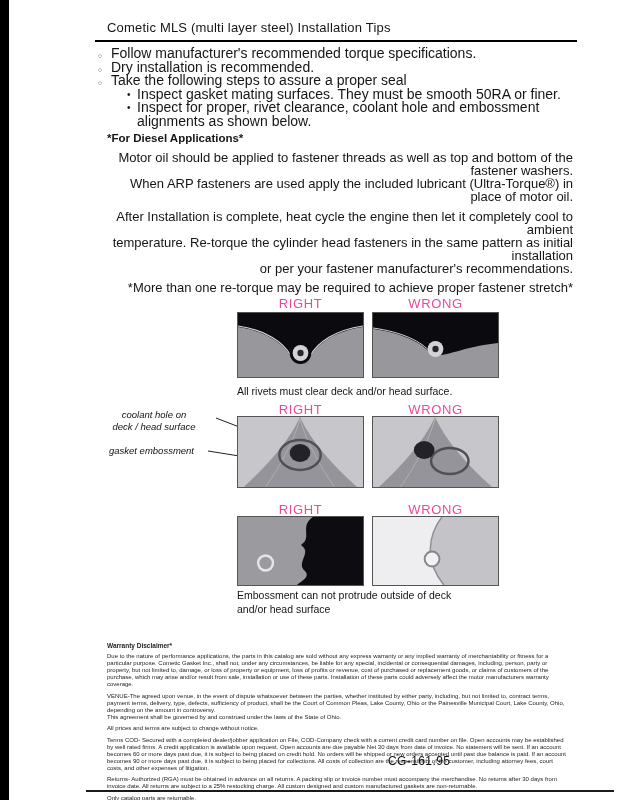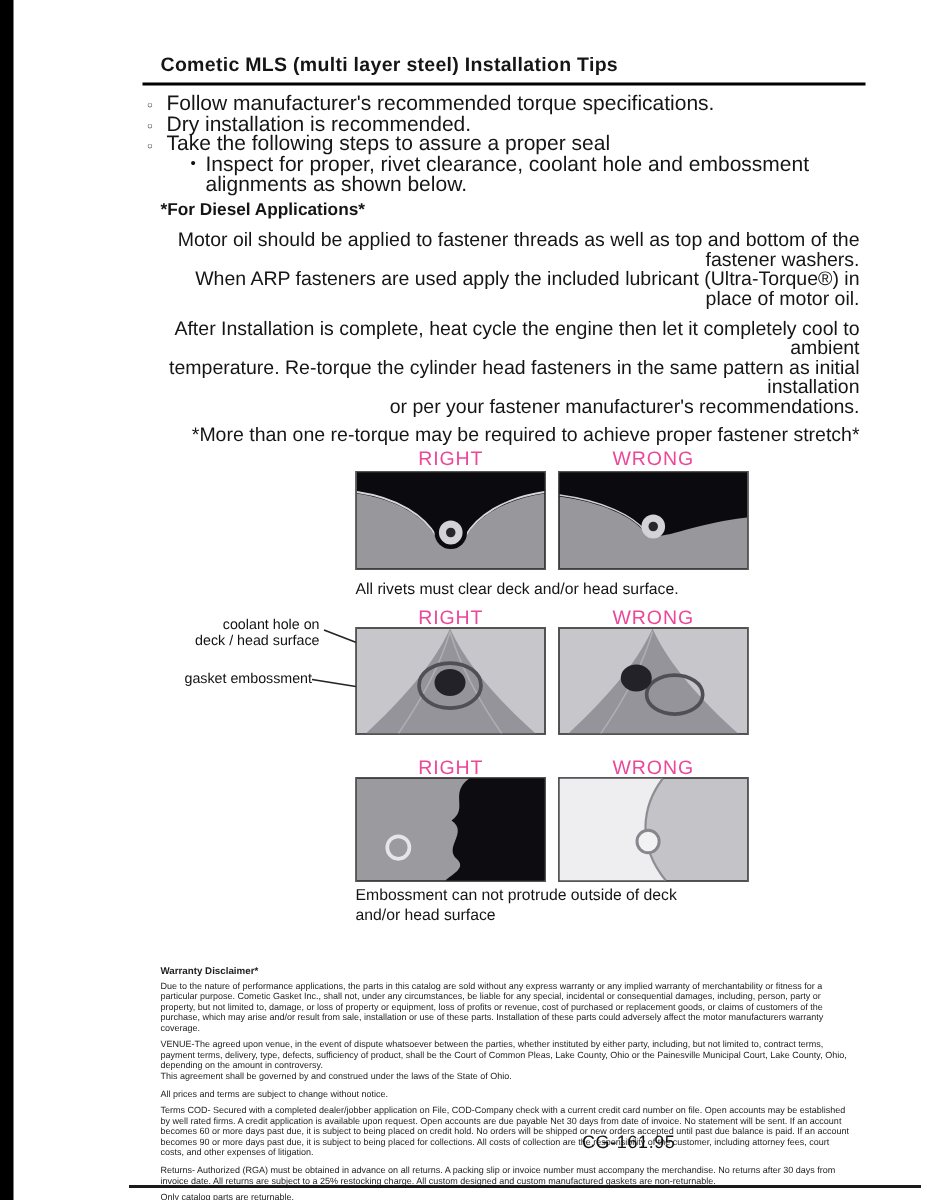--- a/index.html
+++ b/index.html
@@ -9,22 +9,22 @@
     font-family:"Liberation Sans", sans-serif;
     color:#151515;
     position:relative;
     overflow:hidden;
   }
   .spine { position:absolute; left:0; top:0; width:9px; height:800px; background:#000; }
   .bottom-rule { position:absolute; left:86px; top:790px; width:528px; height:2px; background:#1a1a1a; }
   .content { position:absolute; left:95px; top:14px; width:482px; }
 
   .title {
-    font-size:13px; font-weight:700; letter-spacing:0.2px;
-    padding:6px 0 4px 12px; border-bottom:2px solid #000; line-height:16px;margin-top:15px;
+    font-size:13px; font-weight:400; letter-spacing:0.2px;
+    padding:6px 0 4px 12px; border-bottom:2px solid #000; line-height:16px;
   }
 
   ul.tips { list-style:none; margin:5px 0 0 0; font-size:14px; line-height:13.5px; }
   ul.tips > li { position:relative; padding-left:16px; }
   ul.tips > li::before { content:"\25CB"; position:absolute; left:3px; top:2px; font-size:6.5px; color:#222; }
   ul.sub { list-style:none; margin-left:14px; }
   ul.sub > li { position:relative; padding-left:12px; }
   ul.sub > li::before { content:"\2022"; position:absolute; left:2px; top:0; font-size:10px; color:#111; }
 
   .diesel-heading { font-size:11.5px; font-weight:700; line-height:15px; margin:3px 0 0 12px; }
@@ -34,21 +34,21 @@
 
   .diagrams { position:relative; margin-top:3px; height:330px; width:482px; }
   .overlay { position:absolute; left:0; top:0; width:482px; height:330px; pointer-events:none; }
   .diag-label {
     position:absolute; width:127px; text-align:center;
     font-size:13px; letter-spacing:0.6px; color:#ec4899; line-height:14px;
   }
   .diag-img { position:absolute; width:127px; border:1px solid #555; background:#000; }
   .diag-img svg { display:block; width:100%; height:100%; }
   .caption { position:absolute; font-size:10.5px; line-height:13.5px; white-space:pre-line; }
-  .annot { position:absolute; font-size:9.5px; line-height:11.5px; text-align:right; white-space:pre-line; color:#111; }
+  .annot { position:absolute; font-size:9.5px; line-height:11.5px; text-align:center; white-space:pre-line; color:#111;font-style:italic; }
 
   .disclaimer { margin:15px 6px 0 12px; width:462px; font-size:6px; line-height:7px; color:#1d1d1d; }
   .disclaimer .disc-head { font-weight:700; font-size:6.5px; margin-bottom:4px; }
   .disclaimer p { margin-bottom:4.5px; white-space:pre-line; }
 
   .footer { position:absolute; left:388px; top:754px; font-size:12px; letter-spacing:0.4px; color:#111; }
 </style>
 </head>
 <body>
 
@@ -61,20 +61,23 @@
   <ul class="tips">
     <li>
       <span>Follow manufacturer's recommended torque specifications.</span>
     </li>
     <li>
       <span>Dry installation is recommended.</span>
     </li>
     <li>
       <span>Take the following steps to assure a proper seal</span>
       <ul class="sub">
+        <li>
+          <span>Inspect gasket mating surfaces.  They must be smooth 50RA or finer.</span>
+        </li>
         <li>
           <span>Inspect for proper, rivet clearance, coolant hole and embossment alignments as shown below.</span>
         </li>
       </ul>
     </li>
   </ul>
 
   <h2 class="diesel-heading">*For Diesel Applications*</h2>
   <p class="body">Motor oil should be applied to fastener threads as well as top and bottom of the fastener washers.
 When ARP fasteners are used apply the included lubricant (Ultra-Torque®) in place of motor oil.</p>

